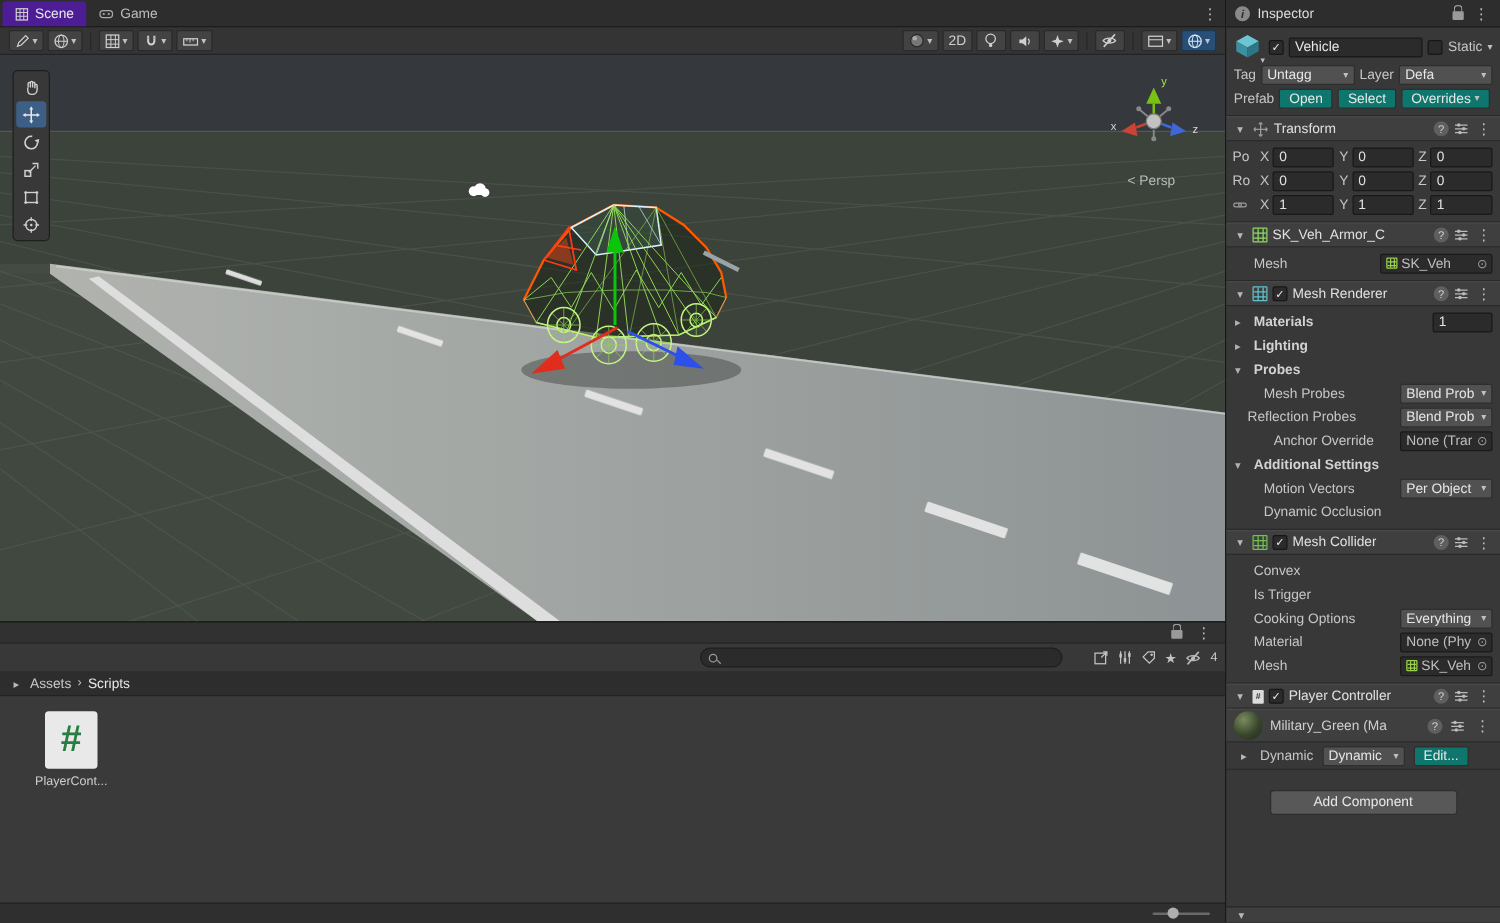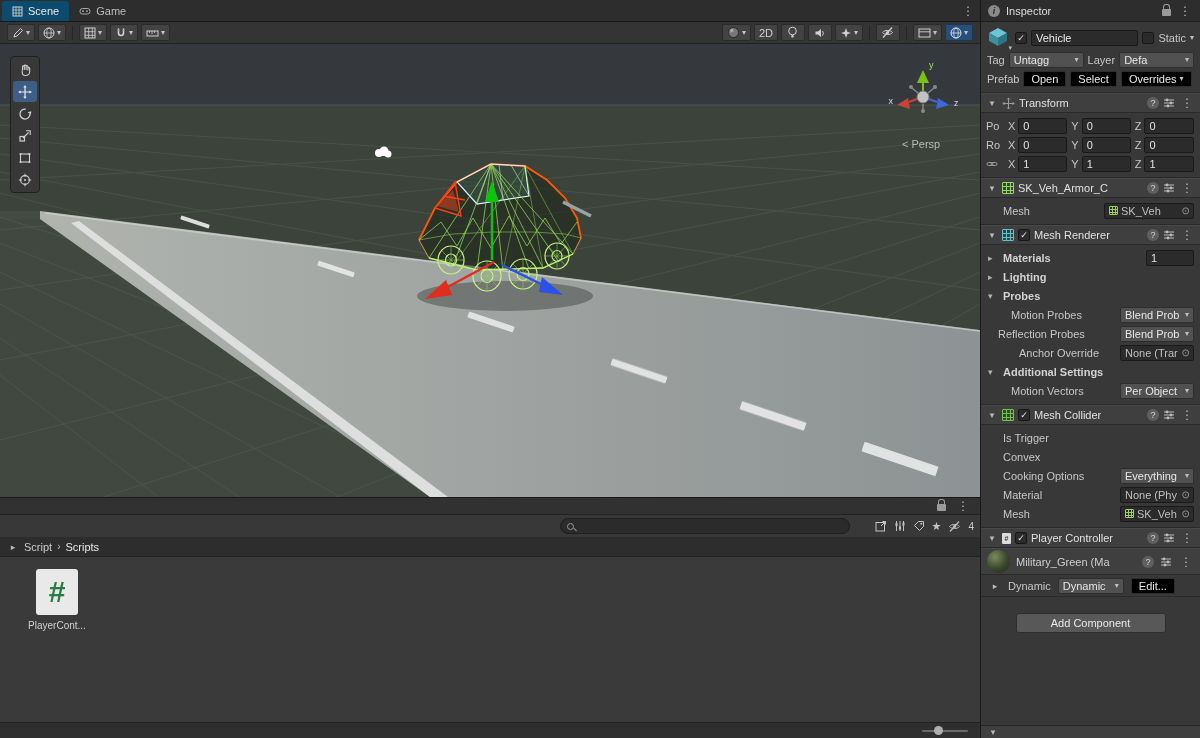--- a/index.html
+++ b/index.html
@@ -12,29 +12,29 @@
 .kebab{color:#bdbdbd;font-size:12px;padding:0 2px;cursor:default}
 .help{width:12px;height:12px;border-radius:50%;background:#5f5f5f;color:#d2d2d2;font-size:9px;display:inline-flex;align-items:center;justify-content:center;flex:0 0 auto}
 .lockicon{position:relative;width:9px;height:7px;background:#9a9a9a;border-radius:1px;display:inline-block;margin-top:3px}
 .lockicon::before{content:"";position:absolute;left:1px;top:-5px;width:5px;height:5px;border:1.5px solid #9a9a9a;border-bottom:none;border-radius:3px 3px 0 0}
 .cb{width:12px;height:12px;background:#2b2b2b;border:1px solid #171717;border-radius:2px;display:inline-flex;align-items:center;justify-content:center;color:#e8e8e8;font-size:9px;flex:0 0 auto}
 .dd{height:16px;background:#515151;border:1px solid #2e2e2e;border-radius:2px;display:inline-flex;align-items:center;padding:0 4px;gap:3px;color:#e6e6e6;min-width:0}
 .dd .txt{flex:1;overflow:hidden;white-space:nowrap}
 .of{height:16px;background:#2b2b2b;border:1px solid #1a1a1a;border-radius:2px;display:inline-flex;align-items:center;padding:0 3px 0 4px;gap:3px;color:#bfbfbf;min-width:0;width:100%}
 .of .oftxt{flex:1;overflow:hidden;white-space:nowrap}
 .picker{color:#9c9c9c;font-size:10px}
-.btn{height:16px;background:#000000;border:1px solid #2e2e2e;border-radius:2px;display:inline-flex;align-items:center;justify-content:center;padding:0 7px;color:#e8e8e8;gap:3px;white-space:nowrap}
+.btn{height:16px;background:#0f766e;border:1px solid #2e2e2e;border-radius:2px;display:inline-flex;align-items:center;justify-content:center;padding:0 7px;color:#e8e8e8;gap:3px;white-space:nowrap}
 .gicon{width:12px;height:12px;border:1px solid var(--c,#9ad24d);border-radius:1px;flex:0 0 auto;background-image:linear-gradient(var(--c,#9ad24d),var(--c,#9ad24d)),linear-gradient(var(--c,#9ad24d),var(--c,#9ad24d)),linear-gradient(90deg,var(--c,#9ad24d),var(--c,#9ad24d)),linear-gradient(90deg,var(--c,#9ad24d),var(--c,#9ad24d));background-size:100% 1px,100% 1px,1px 100%,1px 100%;background-position:0 3px,0 7px,3px 0,7px 0;background-repeat:no-repeat}
 .gicon.tiny{width:9px;height:9px;background-position:0 2px,0 5px,2px 0,5px 0}
 .pg{width:9px;height:11px;background:#dcdcdc;border-radius:1px;color:#3a3a3a;font-size:7px;display:inline-flex;align-items:center;justify-content:center;font-weight:bold;flex:0 0 auto}
 
 .left{position:absolute;left:0;top:0;width:980px;height:738px}
 .tabbar{position:absolute;top:0;left:0;right:0;height:22px;background:#2d2d2d;border-bottom:1px solid #191919;display:flex;align-items:flex-end;padding-left:2px}
 .tab{height:20px;display:flex;align-items:center;gap:5px;padding:0 10px;color:#bdbdbd}
-.tab.active{background:#0c4a6e;color:#e8e8e8;border-radius:3px 3px 0 0}
+.tab.active{background:#4c1d95;color:#e8e8e8;border-radius:3px 3px 0 0}
 .tabbar .kebab{margin-left:auto;margin-bottom:3px;margin-right:4px}
 .scenebar{position:absolute;top:22px;height:22px;left:0;right:0;background:#343434;border-bottom:1px solid #232323;display:flex;align-items:center;padding:0 7px;gap:3px}
 .tbtn{height:17px;min-width:24px;background:#434343;border:1px solid #2a2a2a;border-radius:2px;display:inline-flex;align-items:center;justify-content:center;gap:2px;padding:0 4px;color:#cfcfcf}
 .tbtn.blue{background:#274f77;border-color:#1a3853}
 .vsep{width:1px;height:14px;background:#262626;margin:0 3px;flex:0 0 auto}
 .viewport{position:absolute;top:44px;left:0;width:980px;height:453px;background:#35393d;overflow:hidden}
 .vp-svg{position:absolute;left:0;top:0}
 .toolstrip{position:absolute;left:10px;top:12px;width:30px;background:#383838;border:1px solid #1f1f1f;border-radius:4px;padding:2px;display:flex;flex-direction:column;gap:1px;z-index:3}
 .tool{height:21px;border-radius:3px;display:flex;align-items:center;justify-content:center}
 .tool.active{background:#3e5f85}
@@ -406,21 +406,21 @@
             <path d="M1.5 6.5C3.5 3.8 9.5 3.8 11.5 6.5C9.5 9.2 3.5 9.2 1.5 6.5Z" fill="none" stroke="#bbb"></path>
             <circle cx="6.5" cy="6.5" r="1.6" fill="#bbb"></circle>
             <line x1="2" y1="11.5" x2="11" y2="1.5" stroke="#bbb" stroke-width="1.2"></line>
           </svg>
         <span class="hcount">4</span>
       </div>
     </div>
 
     <div class="crumbbar">
       <span class="foldg">▸</span>
-      <span class="crumb">Script</span>
+      <span class="crumb">Assets</span>
       <span class="caret" style="font-size:10px">›</span>
       <span class="crumb current">Scripts</span>
     </div>
 
     <div class="projbody">
       <div class="asset">
         <div class="scripticon-big">
             <span>#</span>
           </div>
         <span class="albl">PlayerCont...</span>
@@ -608,21 +608,21 @@
         </div>
         <div class="irow">
           <span class="foldsm">▸</span>
           <span class="lbl b">Lighting</span>
         </div>
         <div class="irow">
           <span class="foldsm">▾</span>
           <span class="lbl b">Probes</span>
         </div>
         <div class="irow" style="padding-left:30px">
-          <span class="lbl">Motion Probes</span>
+          <span class="lbl">Mesh Probes</span>
           <div class="ctrl">
               <span class="dd">
                 <span class="txt">Blend Prob</span>
                 <span class="caret">▾</span>
               </span>
             </div>
         </div>
         <div class="irow" style="padding-left:17px">
           <span class="lbl">Reflection Probes</span>
           <div class="ctrl">
@@ -646,20 +646,24 @@
           <span class="lbl b">Additional Settings</span>
         </div>
         <div class="irow" style="padding-left:30px">
           <span class="lbl">Motion Vectors</span>
           <div class="ctrl">
               <span class="dd">
                 <span class="txt">Per Object</span>
                 <span class="caret">▾</span>
               </span>
             </div>
+        </div>
+        <div class="irow" style="padding-left:30px">
+          <span class="lbl">Dynamic Occlusion</span>
+          <div class="ctrl left"></div>
         </div>
       </div>
 
       <div class="comp-hdr">
         <span class="foldg">▾</span>
         <span class="gicon" style="--c:#6fc24d"></span>
         <span class="cb">
             <span>✓</span>
           </span>
         <span class="ctitle">Mesh Collider</span>
@@ -668,25 +672,25 @@
         <svg width="12" height="12">
             <path d="M1 3h10M1 6h10M1 9h10" stroke="#bbb"></path>
             <circle cx="4" cy="3" r="1.4" fill="#bbb"></circle>
             <circle cx="8" cy="6" r="1.4" fill="#bbb"></circle>
             <circle cx="5" cy="9" r="1.4" fill="#bbb"></circle>
           </svg>
         <span class="kebab">⋮</span>
       </div>
       <div class="rows">
         <div class="irow">
+          <span class="lbl">Convex</span>
+          <div class="ctrl left"></div>
+        </div>
+        <div class="irow">
           <span class="lbl">Is Trigger</span>
-          <div class="ctrl left"></div>
-        </div>
-        <div class="irow">
-          <span class="lbl">Convex</span>
           <div class="ctrl left"></div>
         </div>
         <div class="irow">
           <span class="lbl">Cooking Options</span>
           <div class="ctrl">
               <span class="dd">
                 <span class="txt">Everything</span>
                 <span class="caret">▾</span>
               </span>
             </div>

